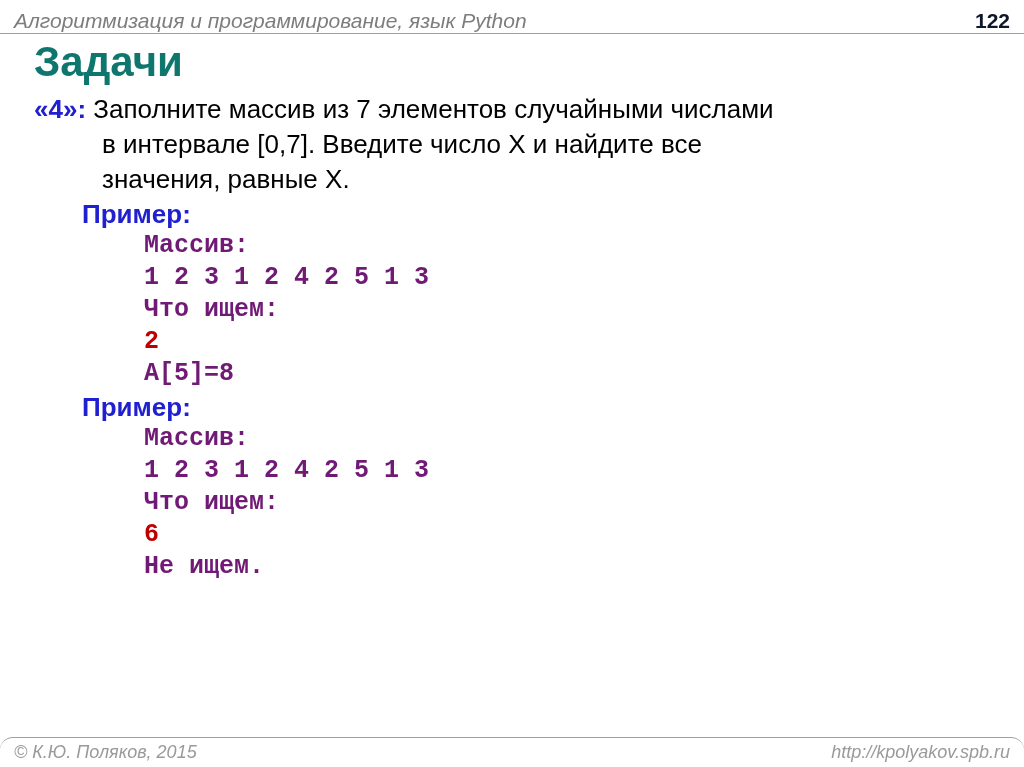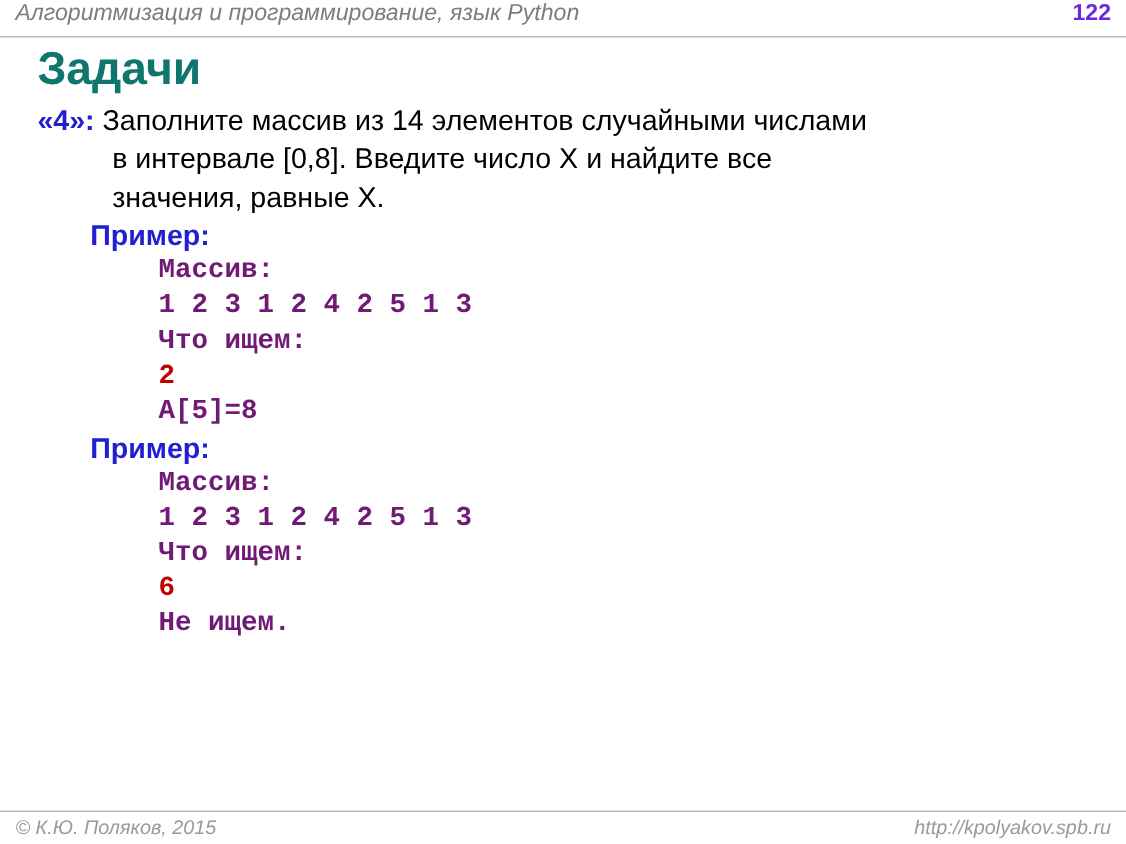--- a/index.html
+++ b/index.html
@@ -9,30 +9,30 @@
     font-family: Arial, Helvetica, sans-serif;
     background: #ffffff;
     position: relative;
     overflow: hidden;
   }
   .header {
     height: 34px;
     border-bottom: 1.5px solid #a0a0a0;
     padding: 0 14px;
     display: flex;
-    align-items: flex-start;
+    align-items: flex-end;
     justify-content: space-between;
   }
   .header-title {
     font-style: italic;
     color: #7d7d7d;
     font-size: 21px;
   }
   .page-number {
-    color: #6d28d9;
+    color: #0f172a;
     font-weight: bold;
     font-size: 21px;
   }
   .content {
     padding: 4px 34px 10px 34px;
   }
   .main-title {
     font-weight: bold;
     font-size: 42px;
     color: #0f766e;
@@ -72,37 +72,38 @@
     right: 0;
     height: 30px;
     border-top: 1.5px solid #a0a0a0;
     display: flex;
     align-items: center;
     justify-content: space-between;
     padding: 0 14px;
     font-style: italic;
     color: #9a9a9a;
     font-size: 18px;
+    border-radius: 13px;
   }
 </style>
 </head>
 <body>
 
 <div class="header">
   <span class="header-title">Алгоритмизация и программирование, язык Python</span>
   <span class="page-number">122</span>
 </div>
 
 <div class="content">
   <div class="main-title">Задачи</div>
 
   <div class="task-line">
-    <span class="task-marker">«4»:</span><span> Заполните массив из 14 элементов случайными числами</span>
+    <span class="task-marker">«4»:</span><span> Заполните массив из 7 элементов случайными числами</span>
   </div>
-  <div class="task-line indent1">в интервале [0,8]. Введите число X и найдите все</div>
+  <div class="task-line indent1">в интервале [0,7]. Введите число X и найдите все</div>
   <div class="task-line indent1">значения, равные X.</div>
 
   <div class="example-label">Пример:</div>
   <div class="mono">Массив:</div>
   <div class="mono">1 2 3 1 2 4 2 5 1 3</div>
   <div class="mono">Что ищем:</div>
   <div class="mono red">2</div>
   <div class="mono">A[5]=8</div>
 
   <div class="example-label">Пример:</div>

